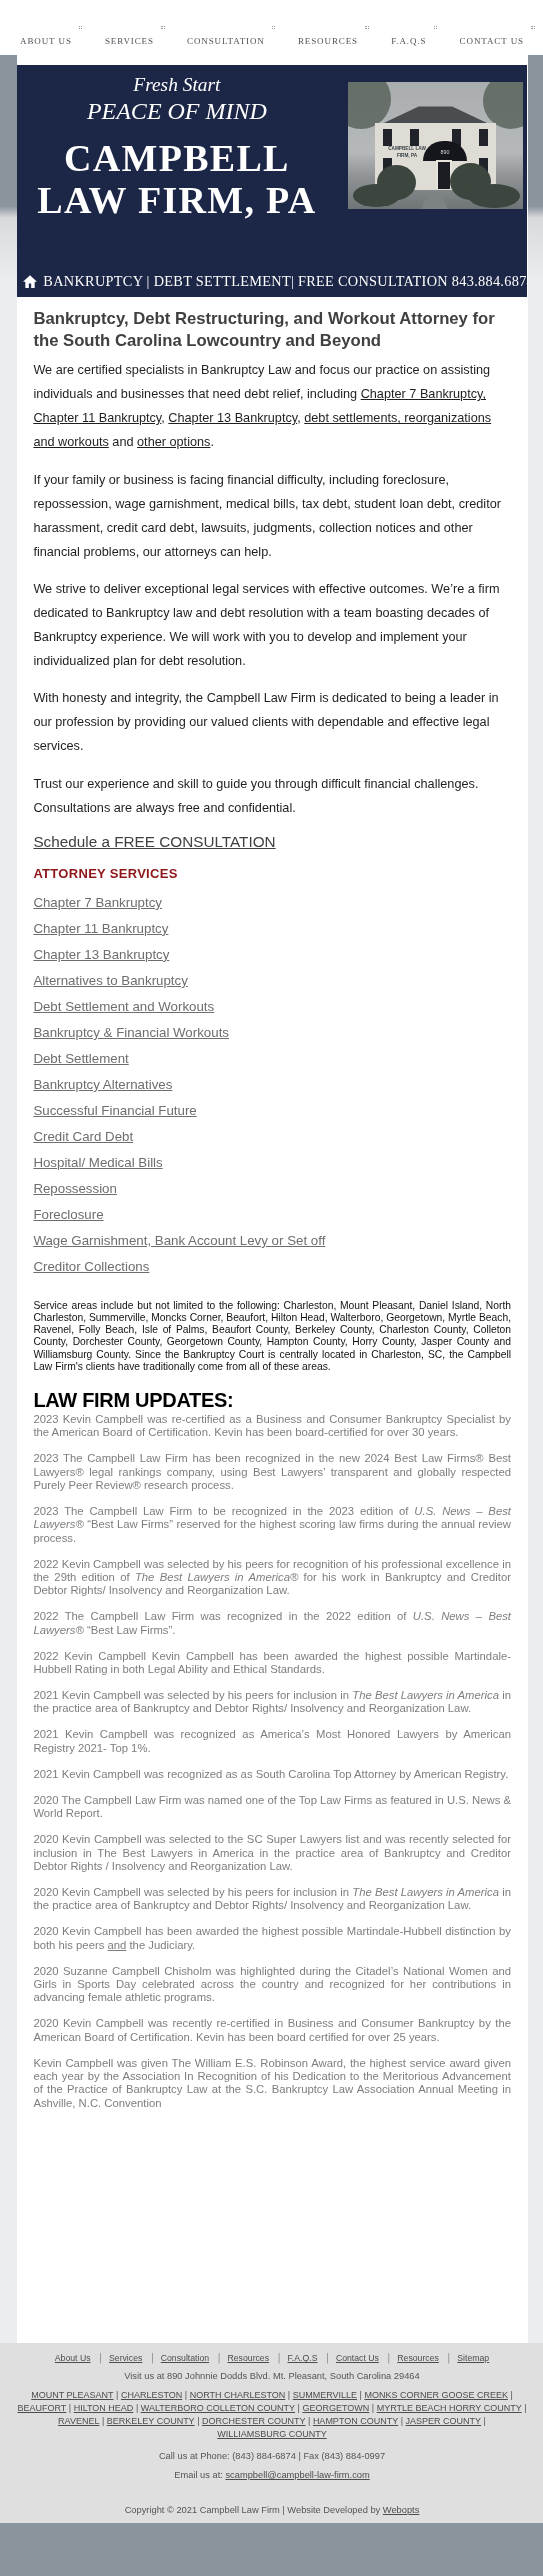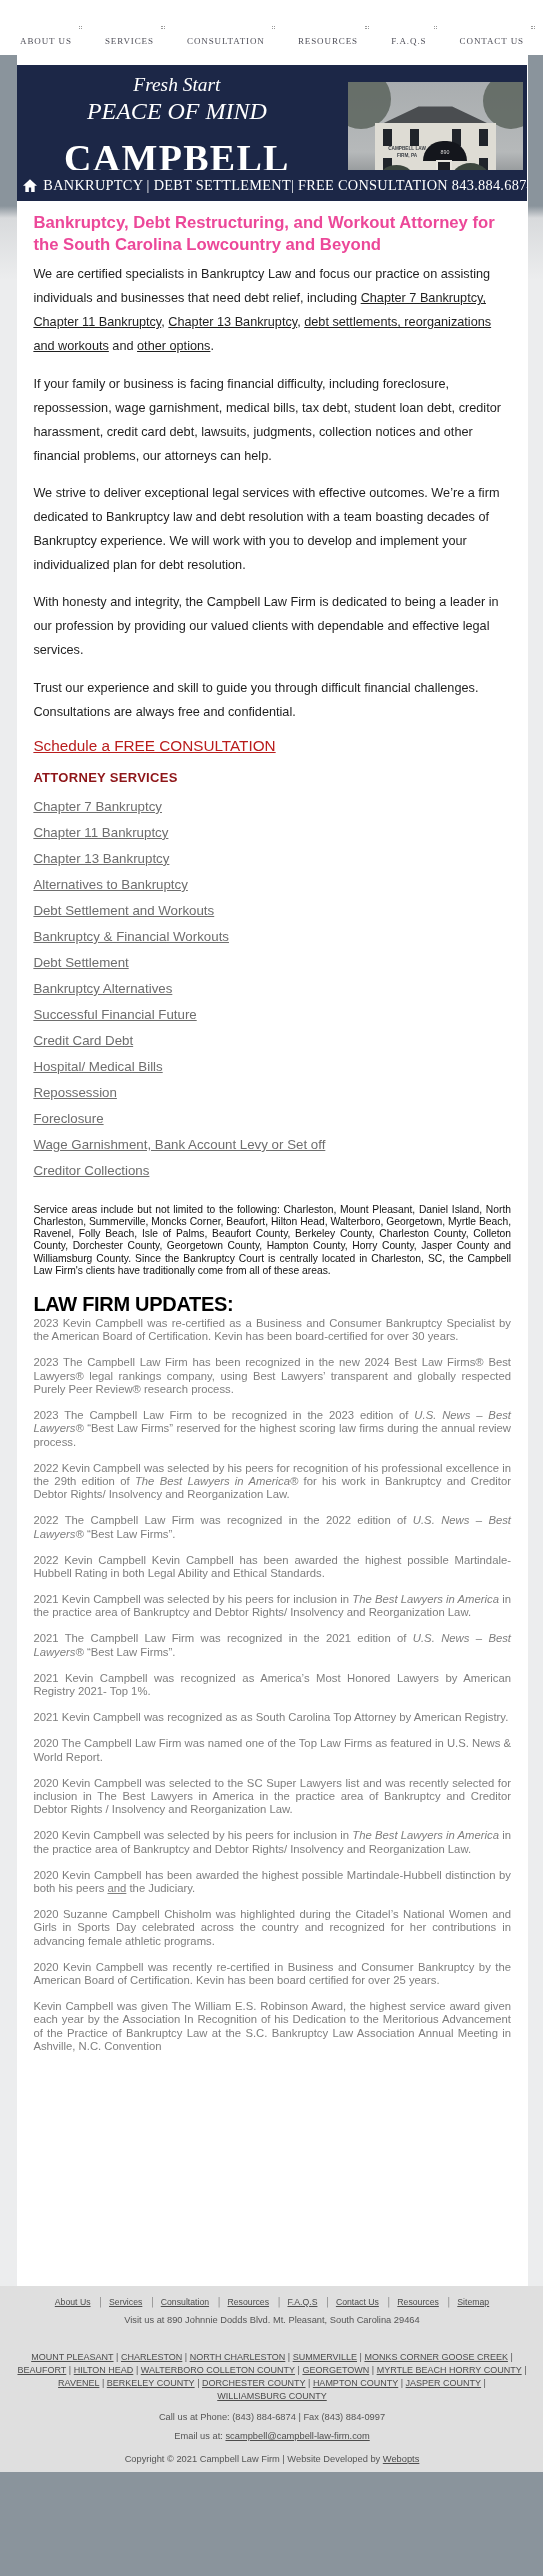--- a/index.html
+++ b/index.html
@@ -11,21 +11,21 @@
   
   .topnav { width:544px; height:55px; background:#ffffff; display:flex; align-items:flex-end; }
   .nav-row { width:100%; display:flex; justify-content:space-between; padding:0 20px 9.3px 20px; }
   .nav-item { position:relative; font-family:"Liberation Serif", serif; font-size:9px;
     letter-spacing:0.9px; color:#50505a; cursor:pointer; white-space:nowrap; }
   .nav-caret { position:absolute; top:-10px; right:-10.7px; width:3.3px; height:3.3px;
     border:0.7px dotted #9a9a9a; }
   
   .wrapper { width:511px; margin:0 16.7px; background:#ffffff; padding-top:10px; }
   
-  .hero { position:relative; margin:0 0.7px; height:136px; background:#1C2747; color:#fff; overflow:hidden; }
+  .hero { position:relative; margin:0 0.7px; height:232px; background:#1C2747; color:#fff; overflow:hidden; }
   .hero-left { width:319px; text-align:center; padding-top:9.3px; font-family:"Liberation Serif", serif; }
   .tag1 { font-style:italic; font-size:19.4px; }
   .tag2 { font-style:italic; font-size:24px; margin-top:1.3px; }
   .firm1 { font-weight:bold; font-size:38px; letter-spacing:1.3px; margin-top:14.7px; line-height:1.05; }
   .firm2 { font-weight:bold; font-size:38px; letter-spacing:1.3px; line-height:1.15; }
   
   .photo { position:absolute; top:17.4px; right:4px; width:175px; height:127px;
     background:linear-gradient(180deg,#a9adaf 0%,#b6b9ba 55%,#8e9294 75%,#6f7477 100%); overflow:hidden; }
   .ph-tree { position:absolute; border-radius:50%; background:#565f58; opacity:.8; }
   .ph-roof { position:absolute; left:17.4px; top:24px; width:140px; height:17.4px; background:#4a4d50;
@@ -41,47 +41,47 @@
   .ph-bush { position:absolute; border-radius:50%; background:#3c463e; }
   .ph-walk { position:absolute; left:73px; bottom:0; width:27px; height:17.4px; background:#7d8284;
     clip-path:polygon(30% 0,70% 0,100% 100%,0 100%); }
   
   .contactbar { position:absolute; left:0; right:0; bottom:0; height:31px; background:#1C2747;
     display:flex; align-items:center; padding:0 5.3px; font-family:"Liberation Serif", serif;
     font-size:14.3px; letter-spacing:0.3px; color:#fff; white-space:nowrap; }
   .home-ico { display:inline-flex; margin-right:6.7px; cursor:pointer; }
   
   .content { padding:0 16.7px; }
-  h1 { color:#ec4899; font-size:16.7px; line-height:1.32; font-weight:bold; margin:10.7px 0 6.7px; }
+  h1 { color:#404040; font-size:16.7px; line-height:1.32; font-weight:bold; margin:10.7px 0 6.7px; }
   .intro-p { font-size:12.7px; line-height:24px; color:#1f1f1f; margin-bottom:13.3px; }
   .inline-link { color:inherit; text-decoration:underline; cursor:pointer; }
   .seg-i { font-style:italic; }
   .cta { margin:4px 0 14.7px; }
-  .cta a { color:#b91c1c; font-size:15.3px; text-decoration:underline; cursor:pointer; }
+  .cta a { color:#404040; font-size:15.3px; text-decoration:underline; cursor:pointer; }
   h2.svc-h { color:#8E1518; font-size:13px; letter-spacing:0.3px; margin:9.3px 0 9.3px; }
   .svc-list { list-style:none; }
   .svc-list li { line-height:25px; }
   .svc-list a { color:#6e6e6e; font-size:13.3px; text-decoration:underline; cursor:pointer; }
   .areas { margin-top:20px; font-size:10.3px; line-height:1.18; text-align:justify; color:#111; }
   h2.updates-h { color:#000000; font-size:20px; letter-spacing:-0.3px; margin:16px 0 1.3px; }
   .upd { font-size:11.3px; line-height:1.18; text-align:justify; color:#7e7e7e; margin-bottom:12.7px; }
   .spacer { height:220px; }
   
   footer { width:544px; background:#DFDFDF; text-align:center; padding:10.7px 6.7px 8px; color:#555; }
   .f-links { list-style:none; font-size:8.7px; }
   .f-links li { display:inline; }
   .f-links li + li::before { content:"\2502"; margin:0 5.3px; color:#777; }
   .f-links a { color:#4d4d4d; text-decoration:underline; cursor:pointer; }
-  .f-address { font-size:9.3px; margin:8px 0 26px; color:#555; }
+  .f-address { font-size:9.3px; margin:8px 0 8px; color:#555; }
   .f-cities { list-style:none; font-size:9px; line-height:1.45; padding:0 1.3px; }
   .f-cities li { display:inline; white-space:nowrap; }
   .f-cities li + li::before { content:" | "; white-space:normal; }
   .f-cities a { color:#4d4d4d; text-decoration:underline; text-transform:uppercase; cursor:pointer; }
   .f-phone { font-size:9.3px; margin:9.3px 0; }
-  .f-email { font-size:9.3px; margin:8px 0 13px; }
+  .f-email { font-size:9.3px; margin:8px 0 25px; }
   .f-email a, .f-copy a { color:#4d4d4d; text-decoration:underline; cursor:pointer; }
   .f-copy { font-size:9.3px; margin-top:8px; }
 </style>
 </head>
 <body>
 
 <header class="topnav">
   <nav class="nav-row">
 
       <div class="nav-item">
@@ -258,21 +258,20 @@
 
         <p class="upd"><span>2022 Kevin Campbell was selected by his peers for recognition of his professional excellence in the 29th edition of </span><span class="seg-i">The Best Lawyers in America®</span><span> for his work in Bankruptcy and Creditor Debtor Rights/ Insolvency and Reorganization Law.</span></p>
 
 
         <p class="upd"><span>2022 The Campbell Law Firm was recognized in the 2022 edition of </span><span class="seg-i">U.S. News – Best Lawyers®</span><span> “Best Law Firms”.</span></p>
 
         <p class="upd"><span>2022 Kevin Campbell Kevin Campbell has been awarded the highest possible Martindale-Hubbell Rating in both Legal Ability and Ethical Standards.</span></p>
 
         <p class="upd"><span>2021 Kevin Campbell was selected by his peers for inclusion in </span><span class="seg-i">The Best Lawyers in America</span><span> in the practice area of Bankruptcy and Debtor Rights/ Insolvency and Reorganization Law.</span></p>
 
-        <p class="upd"><span>2021 The Campbell Law Firm was recognized in the 2021 edition of </span><span class="seg-i">U.S. News – Best Lawyers®</span><span> “Best Law Firms”.</span></p>
 
         <p class="upd"><span>2021 Kevin Campbell was recognized as America’s Most Honored Lawyers by American Registry 2021- Top 1%.</span></p>
 
         <p class="upd"><span>2021 Kevin Campbell was recognized as as South Carolina Top Attorney by American Registry.</span></p>
 
         <p class="upd"><span>2020 The Campbell Law Firm was named one of the Top Law Firms as featured in U.S. News &amp; World Report.</span></p>
 
         <p class="upd"><span>2020 Kevin Campbell was selected to the SC Super Lawyers list and was recently selected for inclusion in The Best Lawyers in America in the practice area of Bankruptcy and Creditor Debtor Rights / Insolvency and Reorganization Law.</span></p>
 
         <p class="upd"><span>2020 Kevin Campbell was selected by his peers for inclusion in </span><span class="seg-i">The Best Lawyers in America</span><span> in the practice area of Bankruptcy and Debtor Rights/ Insolvency and Reorganization Law.</span></p>

